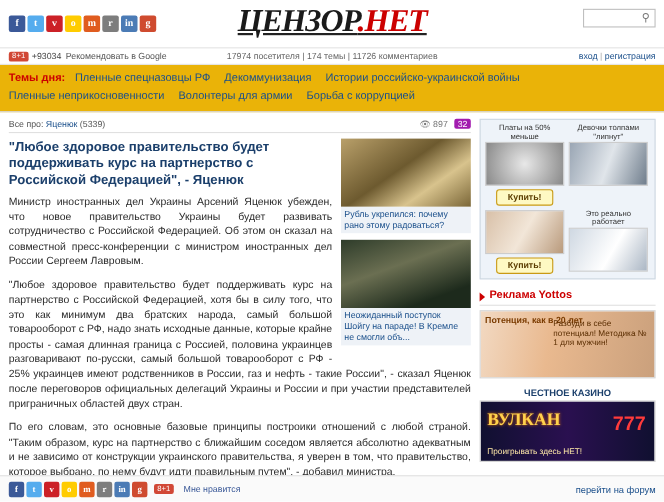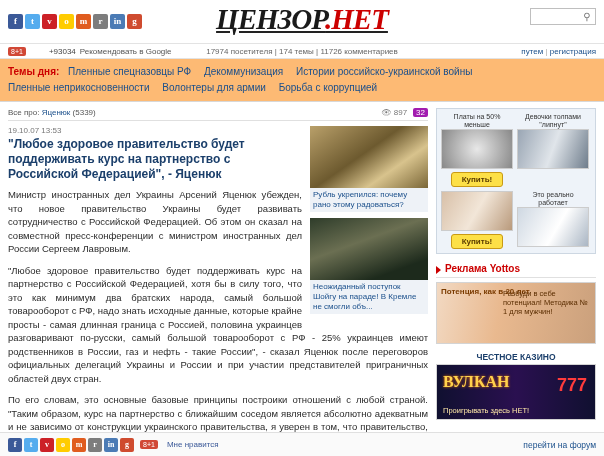--- a/index.html
+++ b/index.html
@@ -50,32 +50,32 @@
 
   
   .subhead {
     height:15px; display:flex; align-items:center; font-size:8px; color:#555;
     padding:0 8px; position:relative; border-bottom:1px solid #e3e3e3;
   }
   .gplus {
     background:#d14836; color:#fff; font-size:7px; padding:1px 3px;
     border-radius:2px; margin-right:3px;
   }
-  .gcount { color:#444; margin-right:4px; font-size:8px;margin-left:20px;}
+  .gcount { color:#444; margin-right:4px; font-size:8px;}
   .stats {
     position:absolute; left:50%; transform:translateX(-50%);
     font-size:8px; color:#666;
   }
   .loglinks { position:absolute; right:8px; font-size:8px; color:#1a4f8b; }
   .loglinks a { color:#1a4f8b; text-decoration:none; }
   .loglinks .sep { color:#aaa; }
 
   
   .nav {
-    background:#fdba74; border-bottom:1px solid #d8d8d8;
+    background:#eab308; border-bottom:1px solid #d8d8d8;
     padding:5px 8px 6px 8px; line-height:15px;
   }
   .nav .tag { color:#cc0000; font-weight:bold; font-size:10px; margin-right:6px;}
   .nav a {
     color:#1a4f8b; font-size:10px; text-decoration:none; margin-right:10px;
   }
   .nav .row2 { margin-top:1px; }
 
   
   .body { display:flex; padding:6px 8px 0 8px; }
@@ -131,21 +131,21 @@
   .adgrid { display:flex; flex-wrap:wrap; gap:4px; }
   .adcell { width:72px; }
   .adcell .t { font-size:7px; color:#333; text-align:center; line-height:8px; height:16px;}
   .adcell .im { width:72px; height:40px; border:1px solid #ccc; }
   .im-watch{background:radial-gradient(circle at 50% 50%,#e8e8e8,#888);}
   .im-crowd{background:linear-gradient(110deg,#9aa6b4,#e0e5ea 50%,#6f7d8c);}
   .im-fam{background:linear-gradient(120deg,#d8c0a8,#f2e6d8 50%,#b99a7c);}
   .im-work{background:linear-gradient(120deg,#cfd8e2,#ffffff 55%,#aab6c4);}
   .buybtn {
     display:block; margin:3px auto 0 auto; width:52px; text-align:center;
-    background:#fde047; border:1px solid #c99a14; border-radius:3px;
+    background:#fef9c3; border:1px solid #c99a14; border-radius:3px;
     font-size:8px; font-weight:bold; color:#5a3c00; padding:2px 0;
   }
 
   .sectitle {
     color:#cc0000; font-weight:bold; font-size:10px; padding:3px 0 3px 9px;
     position:relative; border-bottom:1px solid #e0e0e0; margin-bottom:4px;
   }
   .sectitle::before{
     content:""; position:absolute; left:0; top:6px;
     border-left:5px solid #cc0000; border-top:4px solid transparent;
@@ -202,21 +202,21 @@
       <span class="mag">⚲</span>
     </div>
   </div>
 
   <div class="subhead">
     <span class="gplus">8+1</span>
     <span class="gcount">+93034</span>
     <span>Рекомендовать в Google</span>
     <span class="stats">17974 посетителя | 174 темы | 11726 комментариев</span>
     <span class="loglinks">
-      <a href="#">путем</a>
+      <a href="#">вход</a>
       <span class="sep">|</span>
       <a href="#">регистрация</a>
     </span>
   </div>
 
   <div class="nav">
     <div class="row1">
       <span class="tag">Темы дня:</span>
       <a href="#">Пленные спецназовцы РФ</a>
       <a href="#">Декоммунизация</a>
@@ -250,21 +250,20 @@
         <div class="fig">
           <span class="thumb ph-coins"></span>
           <div class="cap">Рубль укрепился: почему рано этому радоваться?</div>
         </div>
         <div class="fig">
           <span class="thumb ph-mil"></span>
           <div class="cap">Неожиданный поступок Шойгу на параде! В Кремле не смогли объ...</div>
         </div>
       </div>
 
-      <div class="arttime">19.10.07 13:53</div>
       <div class="title">"Любое здоровое правительство будет поддерживать курс на партнерство с Российской Федерацией", - Яценюк</div>
 
       <div class="para">Министр иностранных дел Украины Арсений Яценюк убежден, что новое правительство Украины будет развивать сотрудничество с Российской Федерацией. Об этом он сказал на совместной пресс-конференции с министром иностранных дел России Сергеем Лавровым.</div>
       <div class="para">"Любое здоровое правительство будет поддерживать курс на партнерство с Российской Федерацией, хотя бы в силу того, что это как минимум два братских народа, самый большой товарооборот с РФ, надо знать исходные данные, которые крайне просты - самая длинная граница с Россией, половина украинцев разговаривают по-русски, самый большой товарооборот с РФ - 25% украинцев имеют родственников в России, газ и нефть - такие России", - сказал Яценюк после переговоров официальных делегаций Украины и России и при участии представителей приграничных областей двух стран.</div>
       <div class="para">По его словам, это основные базовые принципы построики отношений с любой страной. "Таким образом, курс на партнерство с ближайшим соседом является абсолютно адекватным и не зависимо от конструкции украинского правительства, я уверен в том, что правительство, которое выбрано, по нему будут идти правильным путем", - добавил министра.</div>
 
     </div>
 
     <div class="side">
 

